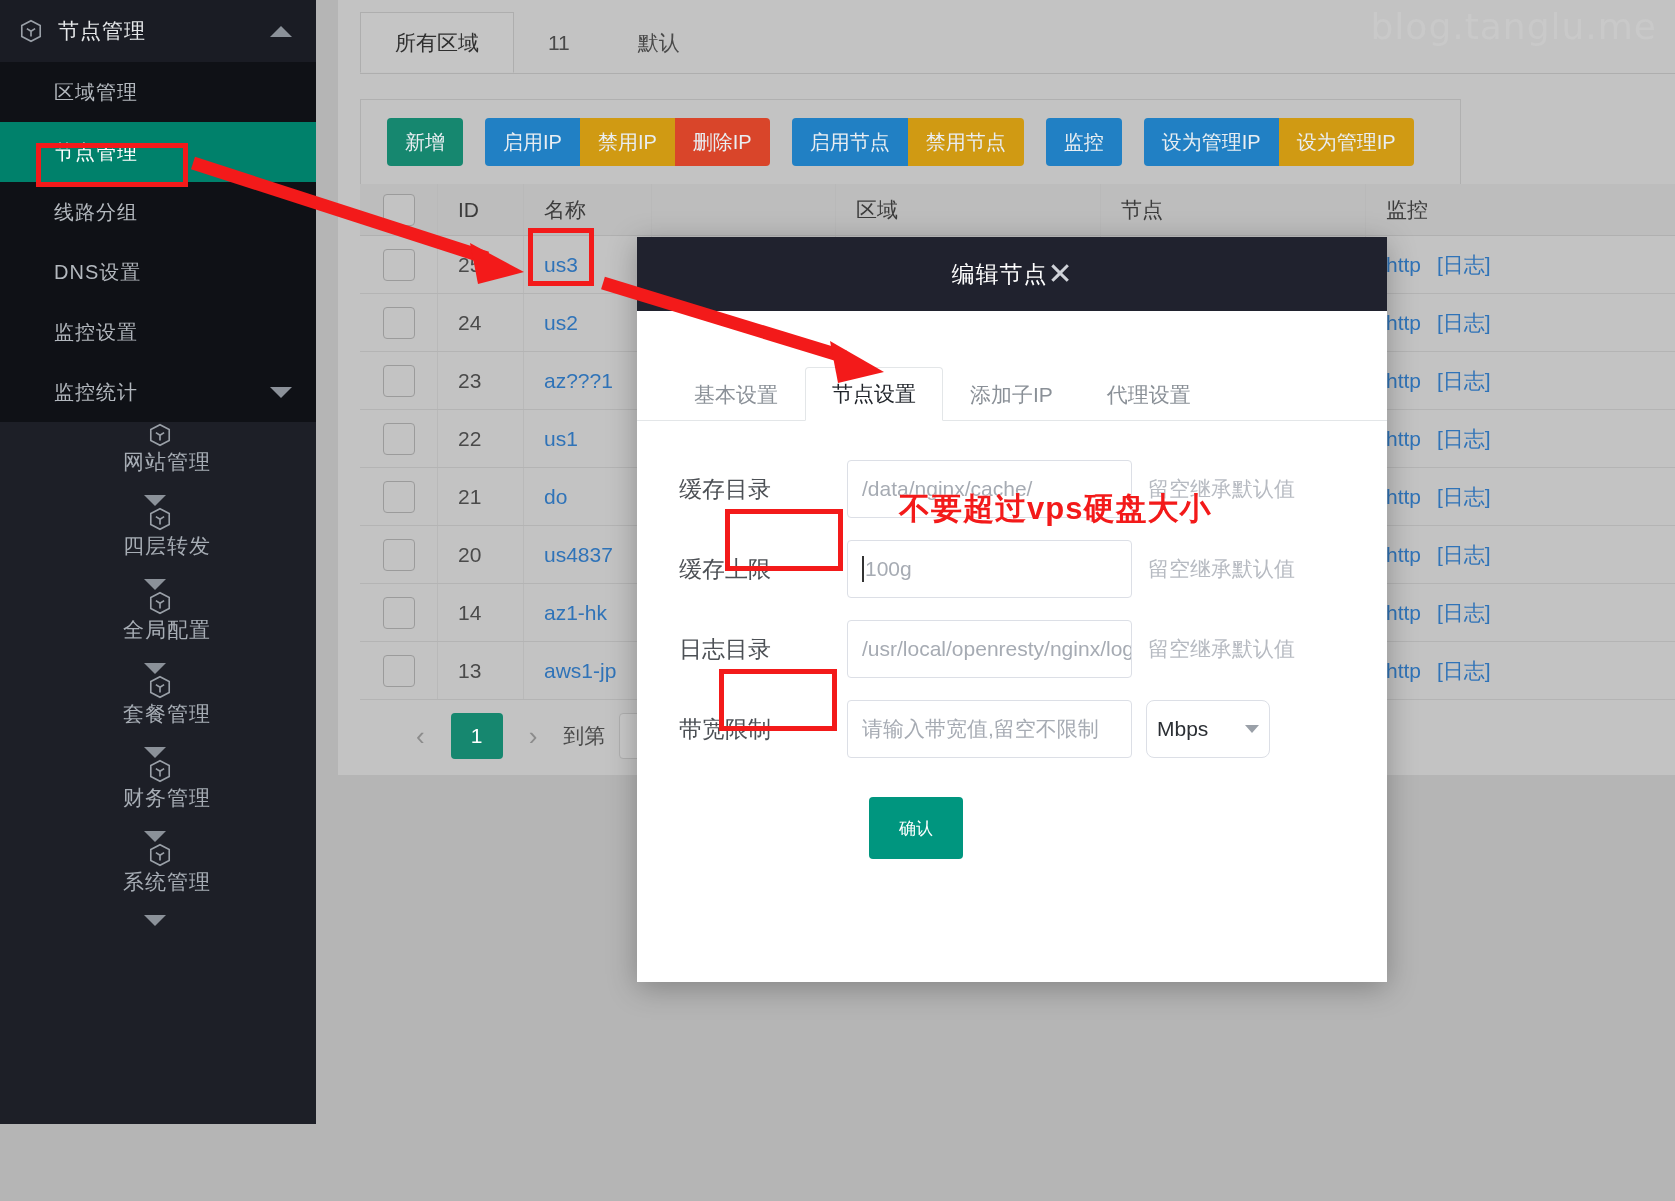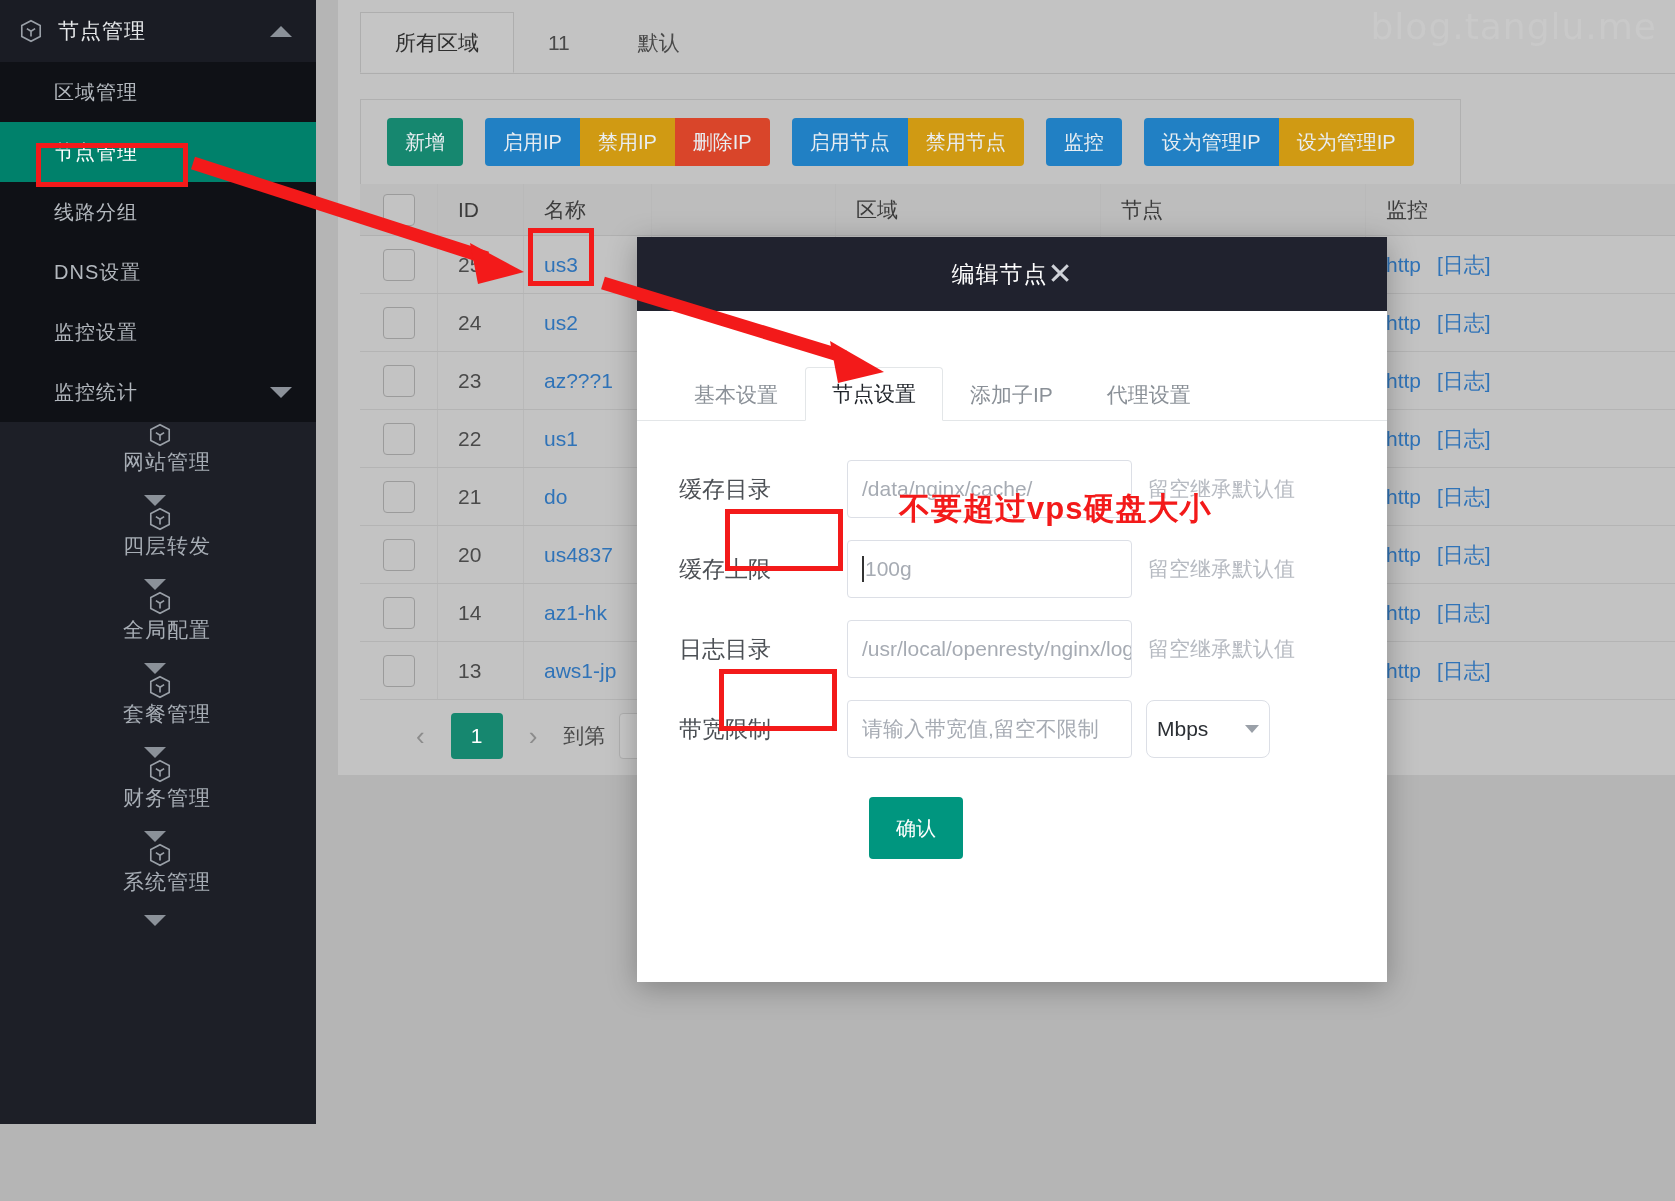--- a/index.html
+++ b/index.html
@@ -167,21 +167,21 @@
   .fhint { font-size: 21px; color: #b6bac1; padding-left: 16px; }
   .cursor-bar { display:inline-block; width:2px; height:26px; background:#333; margin-right:1px; }
   .select {
     width: 124px; height: 58px; border: 1px solid #dcdfe6; border-radius: 8px;
     display: flex; align-items: center; justify-content: space-between;
     padding: 0 10px; font-size: 21px; color: #2b2f34; margin-left: 14px;
   }
   .sel-caret { width: 0; height: 0; border-left: 7px solid transparent; border-right: 7px solid transparent; border-top: 8px solid #9aa0a8; }
   .confirm-wrap { padding: 28px 0 0 232px; }
   .btn-confirm {
-    width: 94px; height: 62px; background: #00967f; color: #fff; font-size: 20px;
+    width: 94px; height: 62px; background: #00967f; color: #fff; font-size: 17px;
     border: none; border-radius: 4px; cursor: pointer;
     font-family: "Liberation Sans", sans-serif;
   }
 
   
   .anno-box { position: absolute; border: 5px solid #f31a1a; z-index: 40; pointer-events: none; }
   .anno-text {
     position: absolute; z-index: 41; color: #f31a1a; font-weight: bold;
     font-size: 31px; letter-spacing: 1px; white-space: nowrap;
     font-family: "Liberation Sans", sans-serif;

